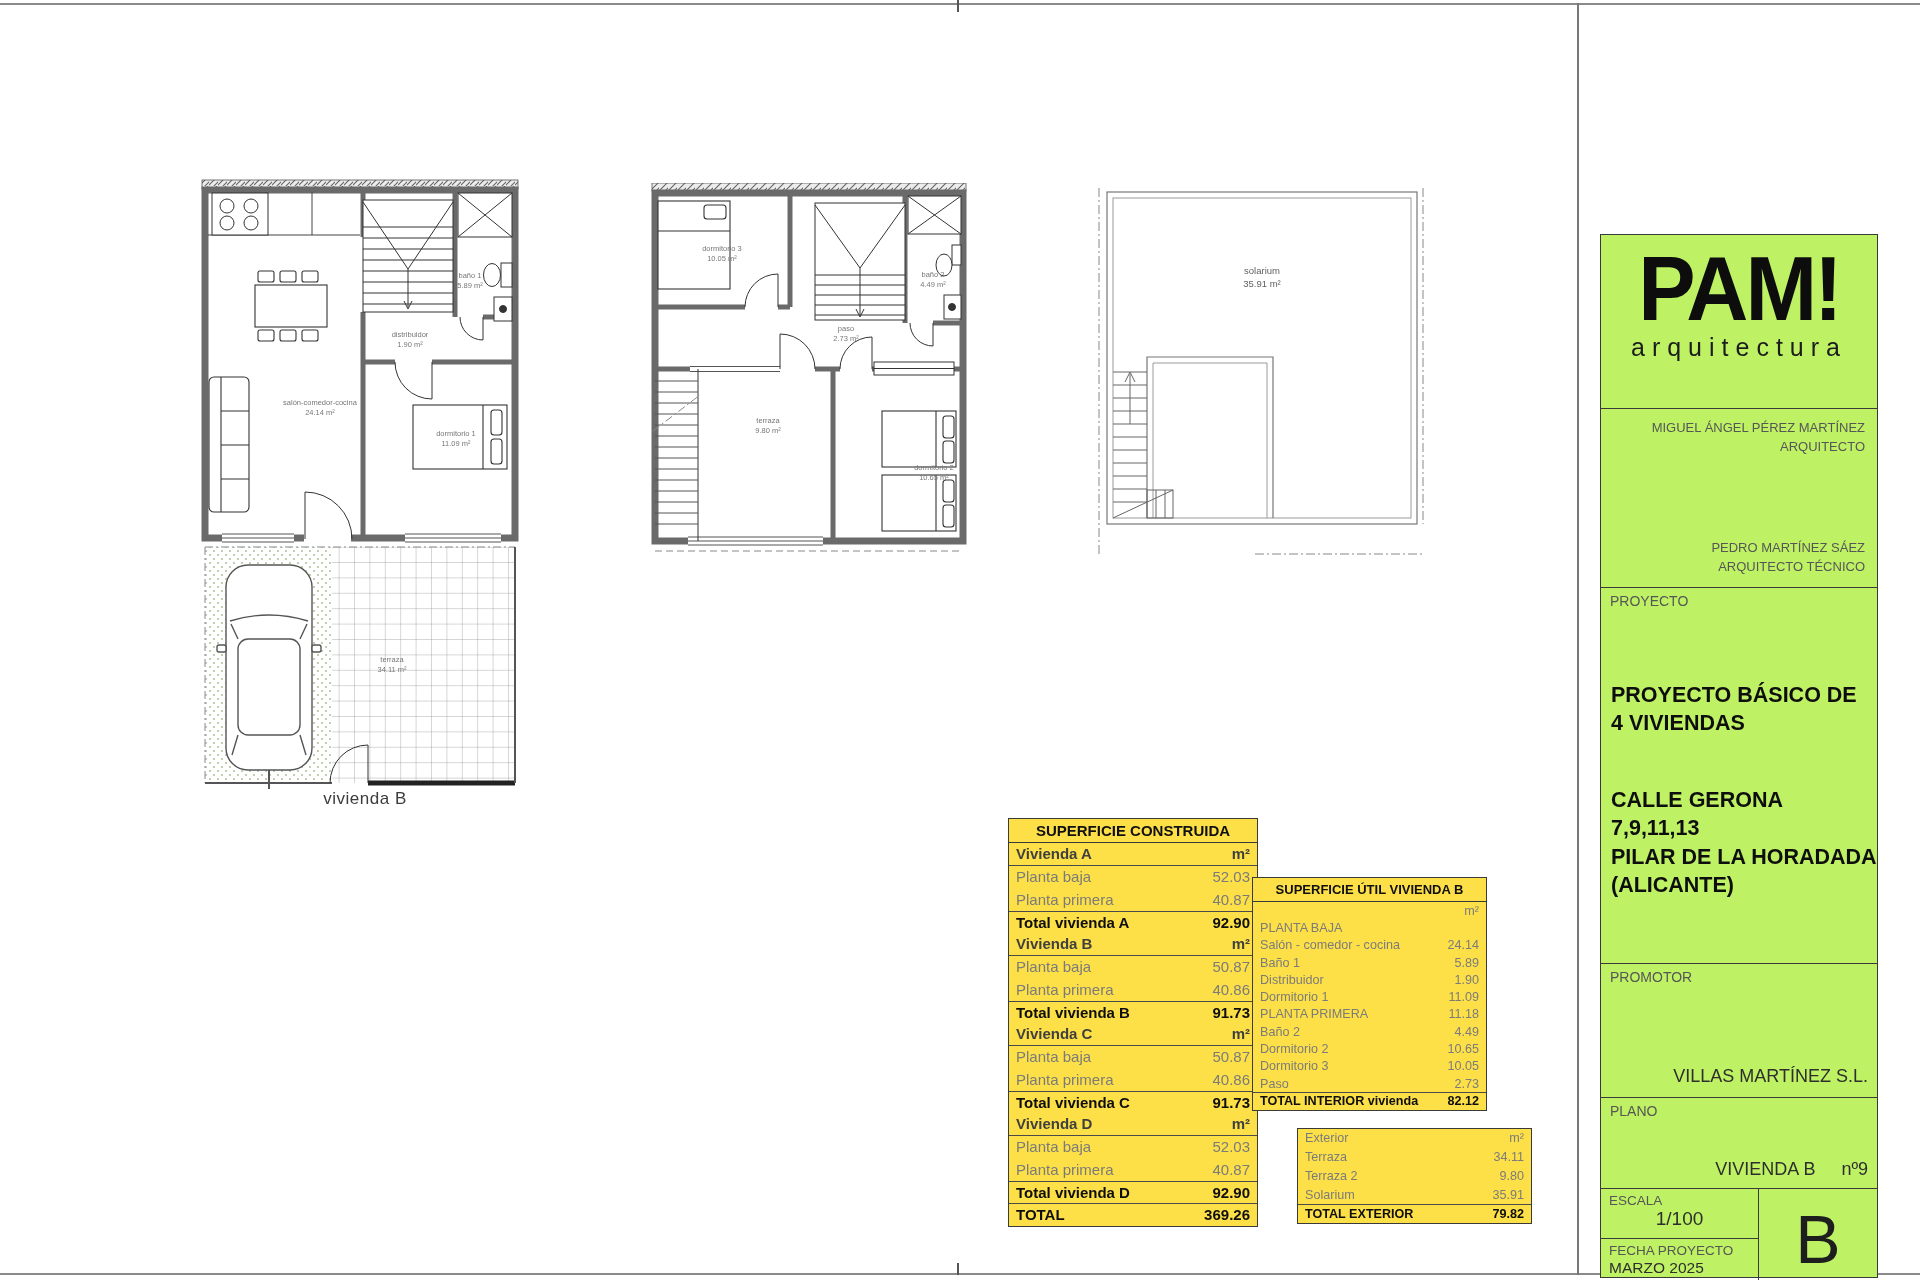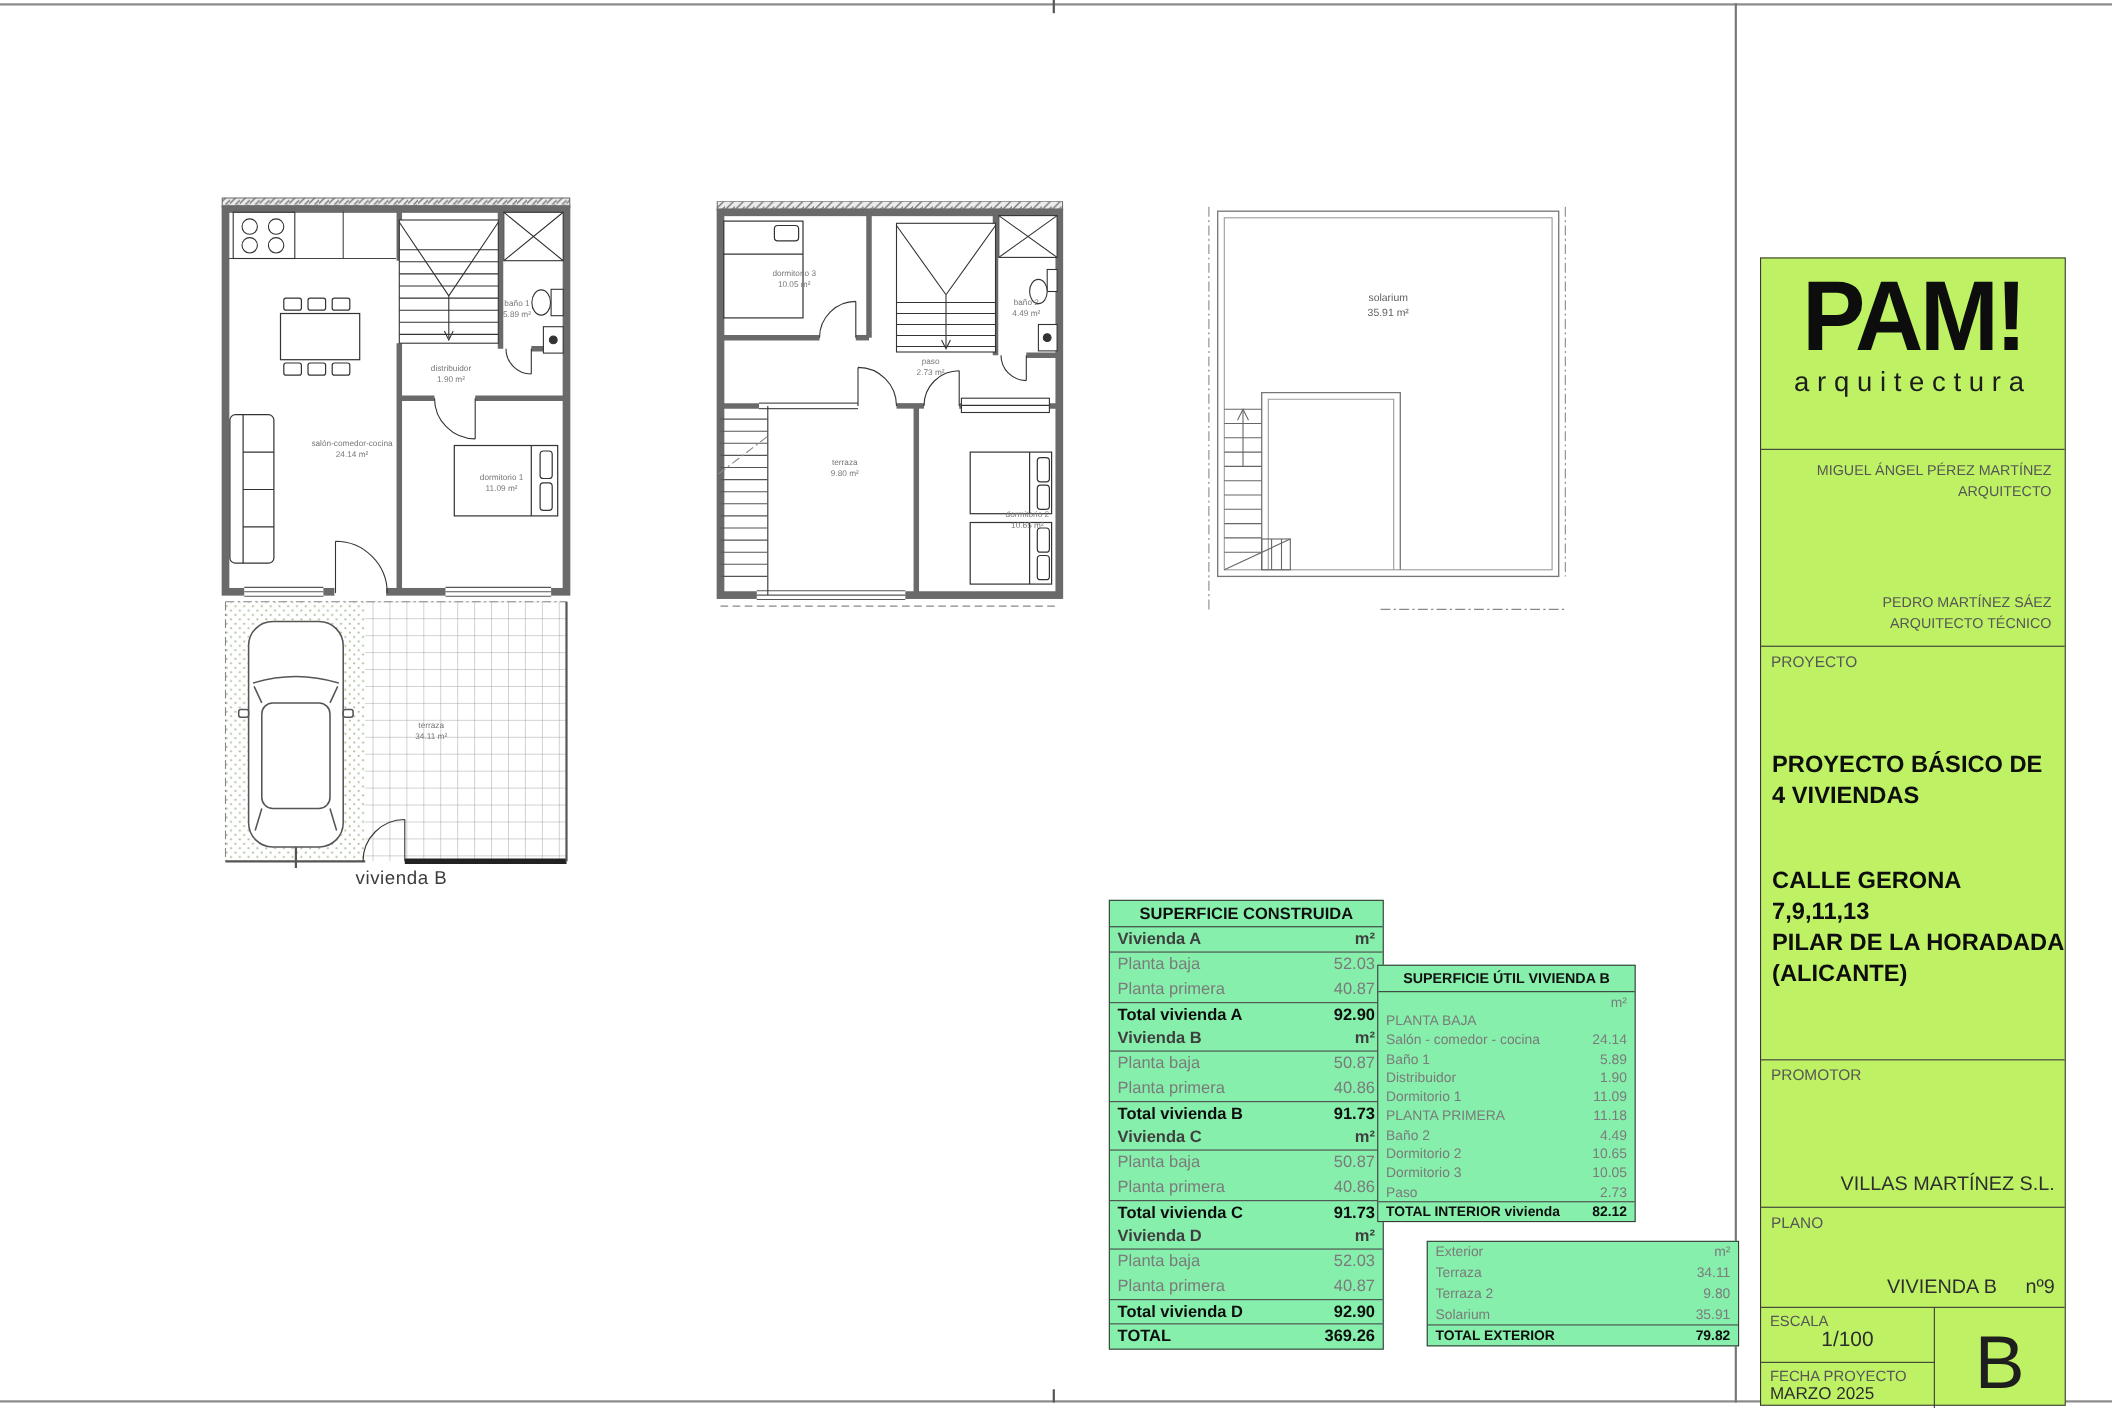--- a/index.html
+++ b/index.html
@@ -8,21 +8,21 @@
   
   .frame-line{position:absolute;background:#8a8a8a;}
   .tick{position:absolute;background:#555;}
   
   .plan{position:absolute;}
   svg text{font-family:"Liberation Sans",sans-serif;}
   .room-label{fill:#777;font-size:7.5px;text-anchor:middle;}
   .room-label-lg{fill:#5f5f5f;font-size:9.5px;text-anchor:middle;}
   .plan-caption{fill:#3c3c3c;font-size:17px;text-anchor:middle;letter-spacing:0.5px;}
   
-  .dtable{position:absolute;border:1.6px solid #3a3a3a;background:#86efac;box-sizing:border-box;}
+  .dtable{position:absolute;border:1.6px solid #3a3a3a;background:#fde047;box-sizing:border-box;}
   .t-header{text-align:center;font-weight:bold;color:#101010;border-bottom:1.5px solid #3a3a3a;
             display:flex;align-items:center;justify-content:center;}
   .t1 .t-header{height:23px;font-size:15px;}
   .t2 .t-header{height:23px;font-size:13px;}
   .row{display:flex;justify-content:space-between;align-items:center;padding:0 7px;box-sizing:border-box;}
   .t1 .row{height:22.5px;font-size:15px;}
   .t2 .row{height:17.3px;font-size:12.6px;}
   .t2e .row{height:18.8px;font-size:12.6px;}
   .row-item{color:#7b7b7b;}
   .row-floor{color:#7b7b7b;}
@@ -471,21 +471,21 @@
           <span class="val">2.73</span>
         </div>
 
         <div class="row row-total">
           <span class="lbl">TOTAL INTERIOR vivienda</span>
           <span class="val">82.12</span>
         </div>
       </div>
   </div>
 
-  <div class="dtable t2 t2e" style="left:1297px;top:1128px;width:284px;">
+  <div class="dtable t2 t2e" style="left:1297px;top:1128px;width:235px;">
     <div>
 
         <div class="row row-unit">
           <span class="lbl">Exterior</span>
           <span class="val">m²</span>
         </div>
 
         <div class="row row-item">
           <span class="lbl">Terraza</span>
           <span class="val">34.11</span>

